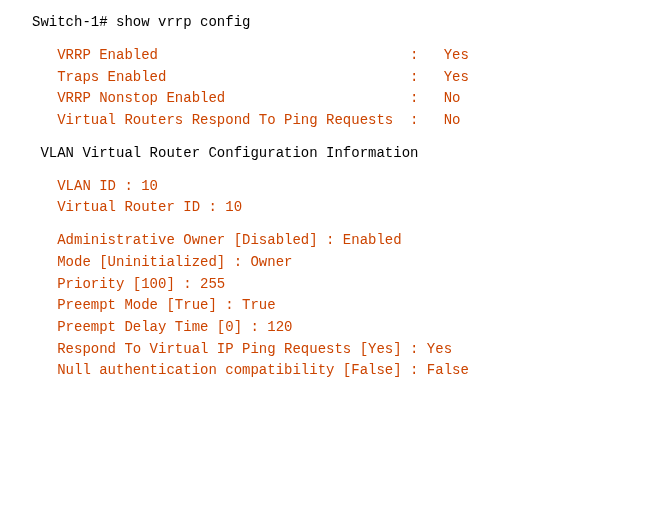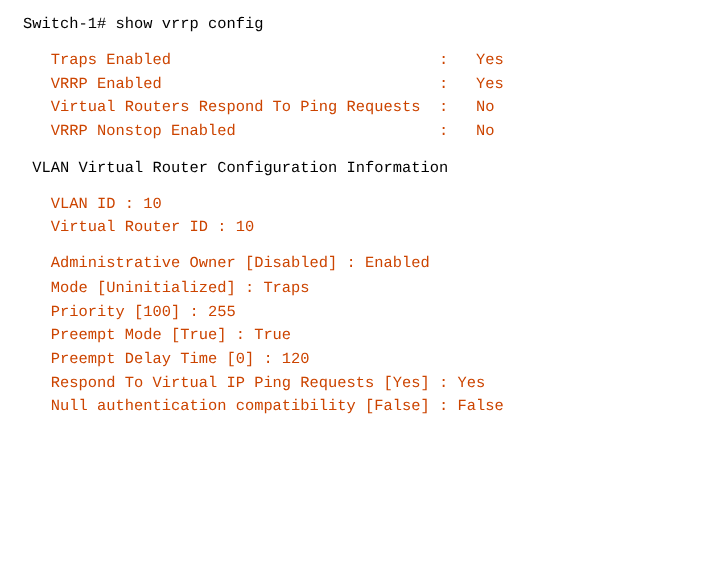--- a/index.html
+++ b/index.html
@@ -14,21 +14,21 @@
       background-color: #ffffff;
       font-family: 'Courier New', Courier, monospace;
       font-size: 14px;
       overflow: hidden;
     }
 
     .terminal {
       width: 655px;
       height: 507px;
       background-color: #ffffff;
-      padding: 12px 21px;
+      padding: 12px 32px;
       color: #cc4400;
     }
 
     .line {
       line-height: 1.55;
       white-space: pre;
       color: #cc4400;
     }
 
     .line-black {
@@ -40,30 +40,30 @@
     .spacer {
       height: 0.8em;
     }
   </style>
 </head>
 <body>
 
 <div class="terminal">
 <div class="line-black">Switch-1# show vrrp config</div>
     <div class="spacer"></div>
+    <div class="line">   VRRP Enabled                              :   Yes</div>
     <div class="line">   Traps Enabled                             :   Yes</div>
-    <div class="line">   VRRP Enabled                              :   Yes</div>
+    <div class="line">   VRRP Nonstop Enabled                      :   No</div>
     <div class="line">   Virtual Routers Respond To Ping Requests  :   No</div>
-    <div class="line">   VRRP Nonstop Enabled                      :   No</div>
     <div class="spacer"></div>
     <div class="line-black"> VLAN Virtual Router Configuration Information</div>
     <div class="spacer"></div>
     <div class="line">   VLAN ID : 10</div>
     <div class="line">   Virtual Router ID : 10</div>
     <div class="spacer"></div>
     <div class="line">   Administrative Owner [Disabled] : Enabled</div>
-    <div class="line">   Mode [Uninitialized] : Traps</div>
+    <div class="line">   Mode [Uninitialized] : Owner</div>
     <div class="line">   Priority [100] : 255</div>
     <div class="line">   Preempt Mode [True] : True</div>
     <div class="line">   Preempt Delay Time [0] : 120</div>
     <div class="line">   Respond To Virtual IP Ping Requests [Yes] : Yes</div>
     <div class="line">   Null authentication compatibility [False] : False</div>
   </div>
 
 </body></html>

